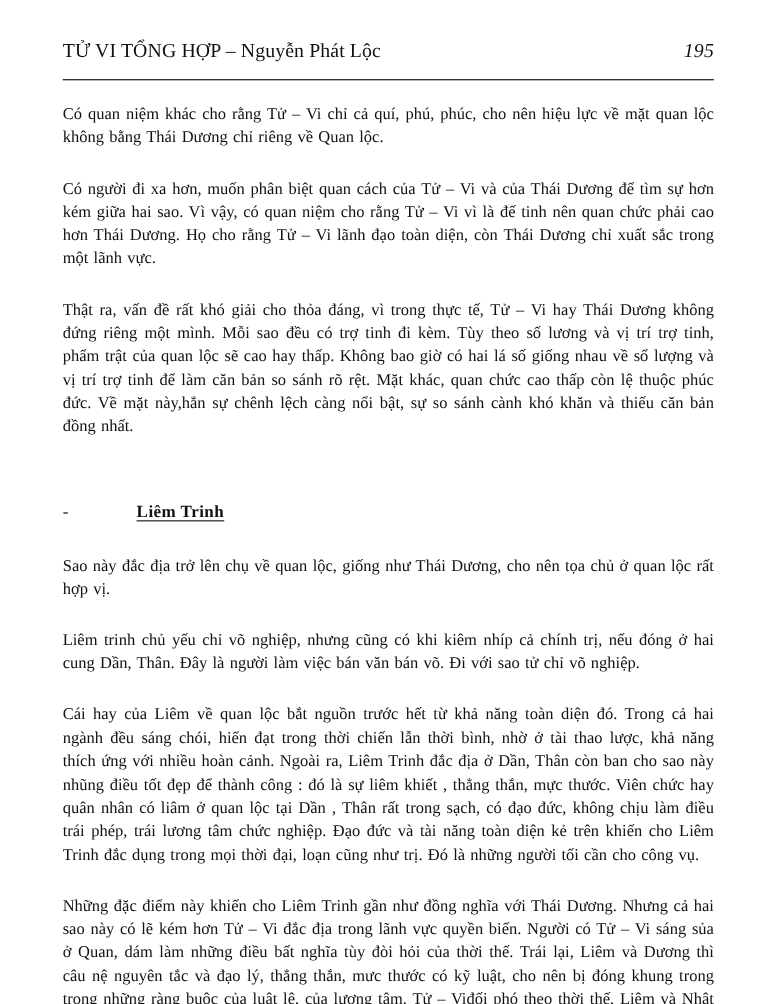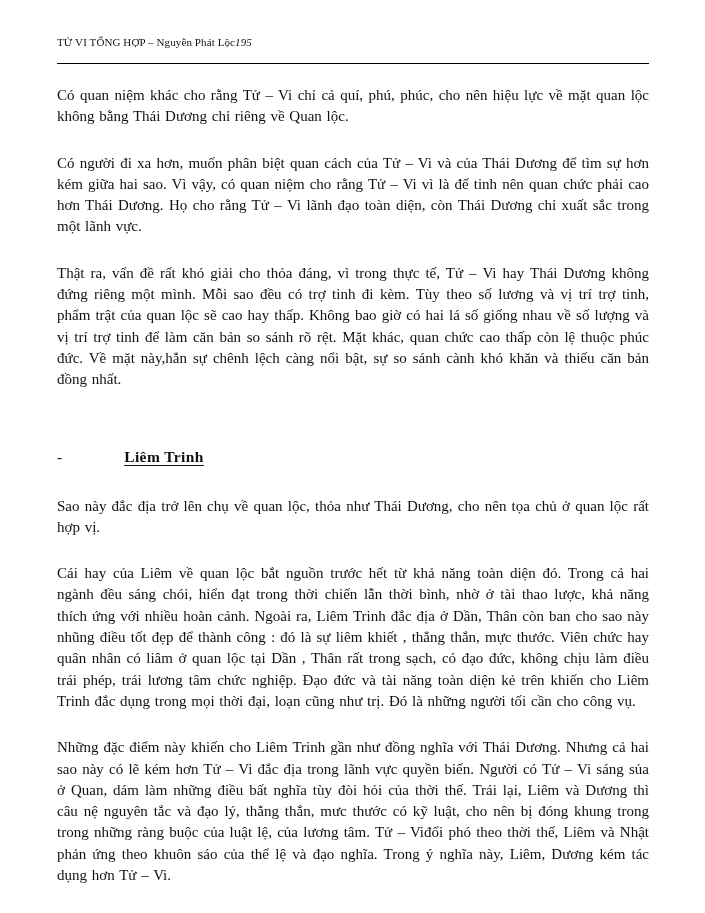--- a/index.html
+++ b/index.html
@@ -14,23 +14,23 @@
     overflow: hidden;
   }
   .page {
     width: 705px;
     height: 913px;
     background: #ffffff;
     padding: 36px 56px 30px 57px;
   }
   .header {
     display: flex;
-    justify-content: flex-start;
+    justify-content: space-between;
     align-items: baseline;
-    font-size: 11px;
+    font-size: 18px;
     letter-spacing: 0.1px;
   }
   .header .title {
     white-space: nowrap;
   }
   .header .page-num {
     white-space: nowrap;
     font-style: italic;
   }
   .rule {
@@ -86,22 +86,23 @@
 
     <p class="para">Có người đi xa hơn, muốn phân biệt quan cách của Tử – Vi và của Thái Dương để tìm sự hơn kém giữa hai sao. Vì vậy, có quan niệm cho rằng Tử – Vi vì là đế tinh nên quan chức phải cao hơn Thái Dương. Họ cho rằng Tử – Vi lãnh đạo toàn diện, còn Thái Dương chỉ xuất sắc trong một lãnh vực.</p>
 
     <p class="para">Thật ra, vấn đề rất khó giải cho thỏa đáng, vì trong thực tế, Tử – Vi hay Thái Dương không đứng riêng một mình. Mỗi sao đều có trợ tinh đi kèm. Tùy theo số lương và vị trí trợ tinh, phẩm trật của quan lộc sẽ cao hay thấp. Không bao giờ có hai lá số giống nhau về số lượng và vị trí trợ tinh để làm căn bản so sánh rõ rệt. Mặt khác, quan chức cao thấp còn lệ thuộc phúc đức. Về mặt này,hẳn sự chênh lệch càng nổi bật, sự so sánh cành khó khăn và thiếu căn bản đồng nhất.</p>
 
     <div class="heading">
       <span class="dash">-</span>
       <span class="heading-text">Liêm Trinh</span>
     </div>
 
-    <p class="para">Sao này đắc địa trở lên chụ về quan lộc, thỏa như Thái Dương, cho nên tọa chủ ở quan lộc rất hợp vị.</p>
+    <p class="para">Sao này đắc địa trở lên chụ về quan lộc, giống như Thái Dương, cho nên tọa chủ ở quan lộc rất hợp vị.</p>
 
+    <p class="para">Liêm trinh chủ yếu chỉ võ nghiệp, nhưng cũng có khi kiêm nhíp cả chính  trị, nếu đóng ở hai cung Dần, Thân. Đây là người làm việc bán văn bán võ. Đi với sao tử chỉ võ nghiệp.</p>
 
     <p class="para">Cái hay của Liêm về quan lộc bắt nguồn trước hết  từ khả năng toàn diện đó. Trong cả hai ngành đều sáng chói, hiển đạt trong thời chiến lẫn thời bình, nhờ ở tài thao lược, khả năng thích ứng với nhiều hoàn cảnh. Ngoài ra, Liêm Trinh đắc địa ở Dần, Thân còn ban cho sao này nhũng điều tốt đẹp để thành công : đó là sự liêm khiết , thẳng thắn, mực thước. Viên chức hay quân nhân có liâm ở quan lộc tại Dần , Thân rất trong sạch, có đạo đức, không chịu làm điều trái phép, trái lương tâm chức nghiệp. Đạo đức và tài năng toàn diện kẻ trên khiến cho Liêm Trinh đắc dụng trong mọi thời đại, loạn cũng như trị. Đó là những người tối cần cho công vụ.</p>
 
     <p class="para">Những đặc điểm này  khiến cho Liêm Trinh gần như đồng nghĩa với Thái Dương. Nhưng cả hai sao này có lẽ kém hơn Tử – Vi đắc địa trong lãnh vực quyền biến. Người có Tử – Vi sáng sủa ở Quan, dám làm những điều bất nghĩa tùy đòi hỏi của thời thế. Trái lại, Liêm và Dương thì câu nệ nguyên tắc và đạo lý, thẳng thắn, mưc thước có kỹ luật, cho nên bị đóng khung trong trong những ràng buộc của luật lệ, của lương tâm. Tử – Viđối phó theo thời thế, Liêm và Nhật phản ứng theo khuôn sáo của thể lệ và đạo nghĩa. Trong ý nghĩa này, Liêm, Dương kém tác dụng hơn Tử – Vi.</p>
 
   </div>
 
 </div>
 
 </body></html>

